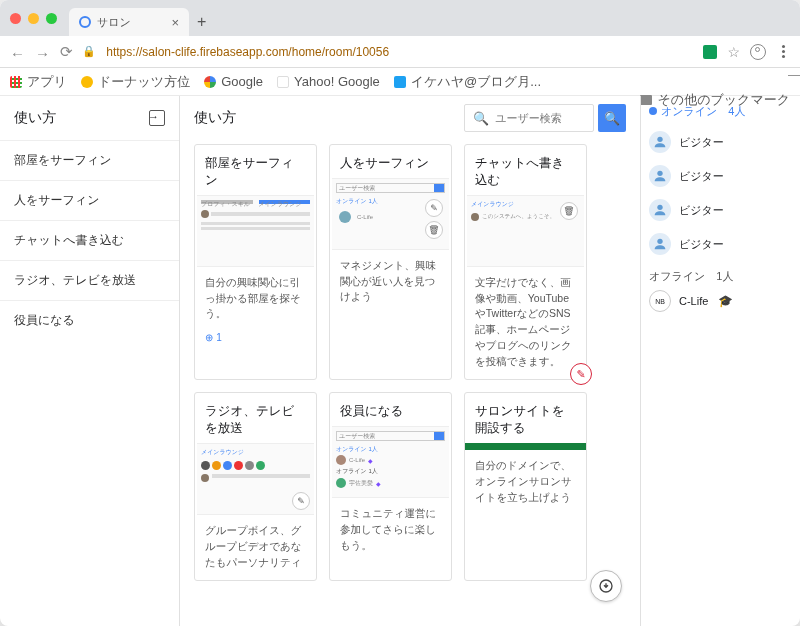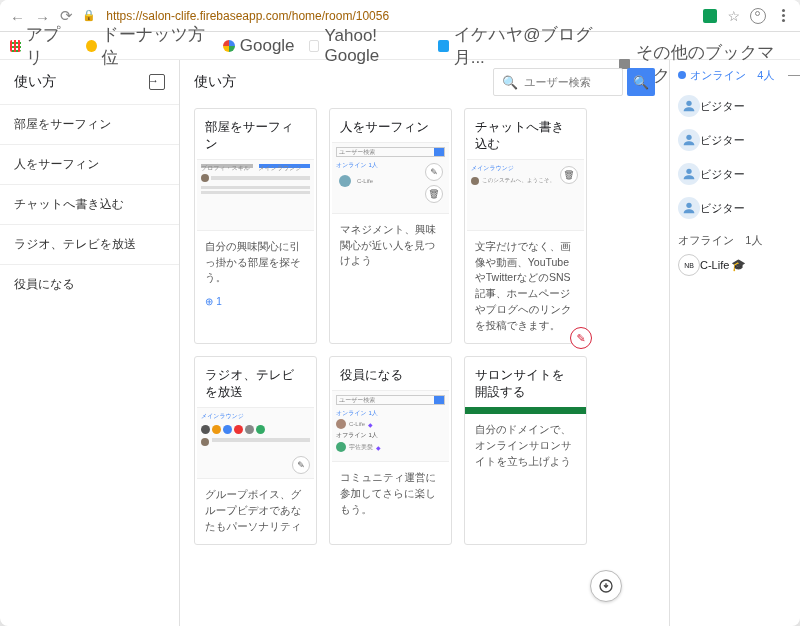--- a/index.html
+++ b/index.html
@@ -15,21 +15,21 @@
   .tab-plus { margin-left:8px; margin-top:8px; color:#555; font-size:16px; }
   .toolbar { height:32px; display:flex; align-items:center; padding:0 10px; gap:10px; border-bottom:1px solid #ddd; background:#fff; }
   .nav-arrow { color:#888; font-size:15px; }
   .lock { color:#888; font-size:11px; }
   .url { flex:1; color:#a16207; font-size:12px; }
   .tb-ic { width:14px; height:14px; display:inline-block; }
   .ext-green { background:#0f9d58; border-radius:2px; }
   .ext-star { color:#888; font-size:14px; }
   .menu-dots { display:flex; flex-direction:column; gap:2px; align-items:center; width:14px;}
   .menu-dots i { width:3px; height:3px; background:#666; border-radius:50%; display:block; }
-  .bookmarks { height:28px; display:flex; align-items:center; padding:0 10px; gap:14px; border-bottom:1px solid #eaeaea; font-size:17px; color:#555;justify-content:space-between; }
+  .bookmarks { height:28px; display:flex; align-items:center; padding:0 10px; gap:14px; border-bottom:1px solid #eaeaea; font-size:13px; color:#555;justify-content:space-between; }
   .bm { display:flex; gap:5px; align-items:center; }
   .bm-ic { width:12px; height:12px; display:inline-block; border-radius:2px; }
   .apps-ic { background: repeating-linear-gradient(90deg,#f33 0 2px,transparent 2px 4px), repeating-linear-gradient(0deg,#3a3 0 2px,transparent 2px 4px); }
   .face-ic { background:#fbbc04; border-radius:50%; }
   .g-ic { background: conic-gradient(#4285f4 0 25%, #34a853 0 50%, #fbbc04 0 75%, #ea4335 0); border-radius:50%; }
   .y-ic { background:#fff; border:1px solid #ddd; }
   .tw-ic { background:#1da1f2; border-radius:2px; }
   .bm-right { margin-left:auto; display:flex; gap:6px; align-items:center;margin-top:37px; }
   .folder-ic { width:12px; height:10px; background:#888; border-radius:1px; display:inline-block;}
   .content { flex:1; display:flex; overflow:hidden; }
@@ -59,41 +59,54 @@
   .card-preview.p1 .line { margin:2px 4px; height:3px; background:#ddd; }
   .card-preview.p2 .sbox { display:flex; border:1px solid #ccc; margin:4px; height:10px;}
   .card-preview.p2 .sbox i { width:10px; background:#4285f4; }
   .card-preview.p2 .av { width:12px; height:12px; border-radius:50%; background:#7ab; margin:3px;}
   .float-btn { position:absolute; width:18px; height:18px; border:1px solid #ccc; border-radius:50%; background:#fff; display:flex; align-items:center; justify-content:center; font-size:9px; color:#555; }
   .card-desc { padding:8px 10px 10px; font-size:10.5px; color:#555; line-height:1.5; }
   .card-foot { padding:0 10px 8px; font-size:10px; color:#4285f4; }
   .pencil-badge { position:absolute; right:-6px; bottom:-6px; width:22px; height:22px; border:1px solid #d7263d; border-radius:50%; background:#fff; display:flex; align-items:center; justify-content:center; color:#d7263d; font-size:11px;}
   .card.rel { position:relative; }
   
-  .rightpanel { width:131px; border-left:1px solid #e0e0e0; padding:6px 8px; font-size:11px; }
+  .rightpanel { width:160px; border-left:1px solid #e0e0e0; padding:6px 8px; font-size:11px; }
   .rp-head { color:#4285f4; margin:2px 0 6px; }
   .rp-head .blob { display:inline-block; width:8px; height:8px; background:#4285f4; border-radius:50%; margin-right:4px;}
-  .rp-user { display:flex; align-items:center; padding:6px 0; }
+  .rp-user { display:flex; align-items:center; gap:8px; padding:6px 0; }
   .avatar { width:22px; height:22px; border-radius:50%; background:#e1ecf7; display:flex; align-items:center; justify-content:center; }
   .avatar svg { width:16px; height:16px; }
   .rp-off { margin-top:8px; color:#555; }
   .rp-user.clife .avatar { background:#fff; border:1px solid #ccc; font-size:7px; }
   .badge-grad { color:#7c4dff; font-size:12px; margin-left:2px;}
   
   .login-fab { position:absolute; right:178px; bottom:24px; width:32px; height:32px; border:1px solid #bbb; border-radius:50%; background:#fff; display:flex; align-items:center; justify-content:center; box-shadow:0 1px 3px rgba(0,0,0,.15); }
   .login-fab svg { width:16px; height:16px; stroke:#444; fill:none; stroke-width:2; }
   .window { position:relative; }
   .dash-right { position:absolute; top:68px; right:0; color:#888; font-size:12px; }
   .chev { font-size:10px; color:#666; margin-left:4px; }
 </style>
 </head>
 <body>
 
 <div class="window">
 
+  <div class="titlebar">
+    <div class="traffic">
+      <span class="tl-close"></span>
+      <span class="tl-min"></span>
+      <span class="tl-max"></span>
+    </div>
+    <div class="tab">
+      <span class="tab-favicon"></span>
+      <span>サロン</span>
+      <span class="tab-x">×</span>
+    </div>
+    <span class="tab-plus">+</span>
+  </div>
 
   <div class="toolbar">
     <span class="nav-arrow">←</span>
     <span class="nav-arrow">→</span>
     <span class="nav-arrow">⟳</span>
     <span class="lock">🔒</span>
     <span class="url">https://salon-clife.firebaseapp.com/home/room/10056</span>
     <span class="tb-ic ext-green"></span>
     <span class="ext-star">☆</span>
     <span style="width:16px;height:16px;border:1.5px solid #888;border-radius:50%;position:relative;">

